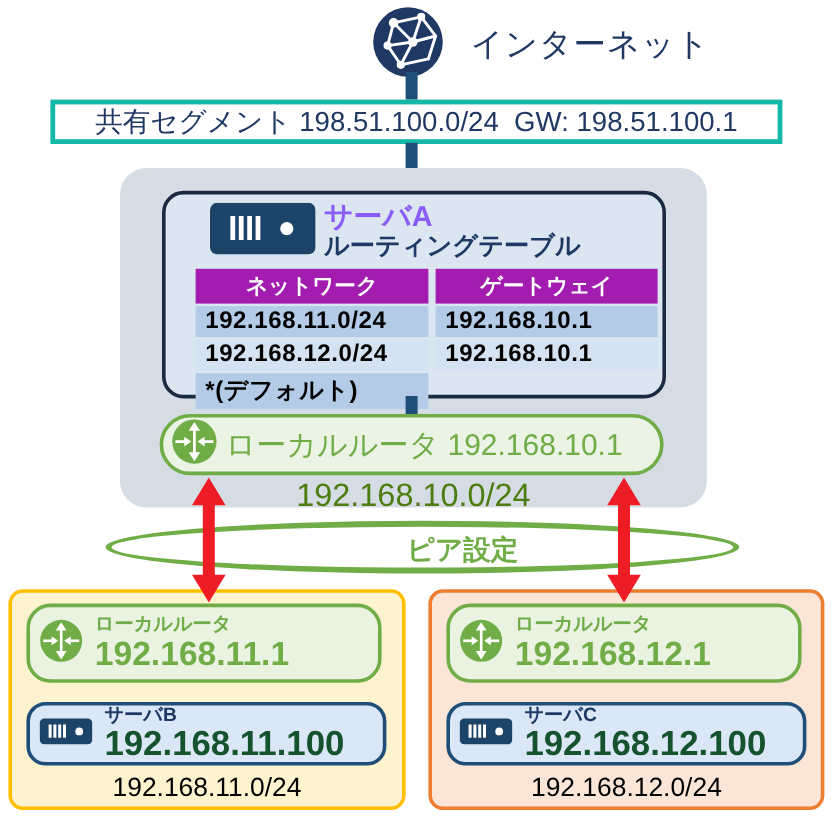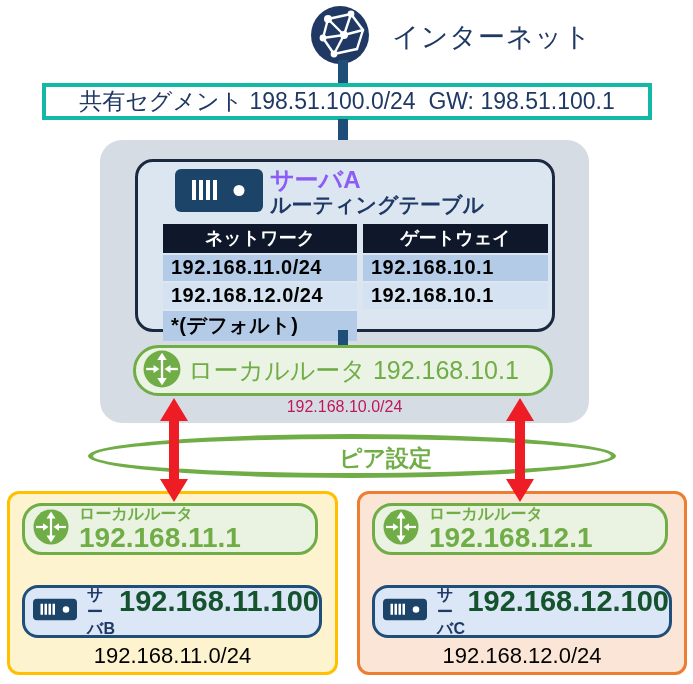--- a/index.html
+++ b/index.html
@@ -23,50 +23,50 @@
   .conn-b { left:167px; top:556px; width:10px; height:31px; }
   .conn-c { left:517px; top:556px; width:10px; height:31px; }
   
   .gray-box { position:absolute; left:100px; top:140px; width:489px; height:283px; background:#d6dce4; border-radius:22px; }
   .inner-box { position:absolute; left:135px; top:159px; width:420px; height:173px; background:#dce6f1;
     border:3px solid #1b2940; border-radius:18px; }
   .server-a-icon { position:absolute; left:175px; top:169px; width:88px; height:43px; }
   .server-a-name { position:absolute; left:270px; top:164px; font-size:24px; font-weight:bold; color:#8b5cf6; }
   .server-a-sub  { position:absolute; left:270px; top:191px; font-size:21px; font-weight:bold; color:#1f3864; }
   .rtable { position:absolute; left:163px; top:224px; display:grid; grid-template-columns:194px 185px; column-gap:6px; row-gap:2px; }
-  .rtable .th { background:#0f172a; color:#ffffff; font-weight:bold; font-size:18px; text-align:center; padding:2px 0 3px; }
+  .rtable .th { background:#a21caf; color:#ffffff; font-weight:bold; font-size:18px; text-align:center; padding:2px 0 3px; }
   .rtable .td { font-weight:bold; font-size:20px; color:#000000; padding:1px 0 2px 8px; letter-spacing:0.5px; }
   .row-a { background:#b3cbe6; }
   .row-b { background:#d5e2f1; }
   .router-a-box { position:absolute; left:133px; top:345px; width:420px; height:51px; background:#ebf3e4;
     border:3px solid #70ad47; border-radius:26px; display:flex; align-items:center; padding-left:7px; gap:7px; }
   .router-a-box .lbl { color:#70ad47; font-weight:normal; font-size:25px; white-space:pre; }
-  .segment-a-label { position:absolute; left:100px; top:398px; width:489px; text-align:center; font-size:16px; color:#be185d; }
+  .segment-a-label { position:absolute; left:100px; top:398px; width:489px; text-align:center; font-size:27px; color:#4d7c0f; }
   
   .peer-ellipse { position:absolute; left:88px; top:434px; width:528px; height:44px;
     border:5px solid #70ad47; border-radius:50%; z-index:1; }
   .peer-label { position:absolute; left:260px; top:443px; width:172px; text-align:right;
     font-size:23px; font-weight:bold; color:#70ad47; z-index:2; }
   .red-arrow { position:absolute; width:30px; height:104px; z-index:5; }
   .red-arrow.left  { left:159px; top:398px; }
   .red-arrow.right { left:505px; top:398px; }
   
   .site-box { position:absolute; top:491px; width:331px; height:184px; border-radius:12px; z-index:2; }
   .site-b { left:7px;   background:#fdf3cf; border:3px solid #ffc000; }
   .site-c { left:357px; width:330px; background:#fbe5d6; border:3px solid #ed7d31; }
-  .router-sm { position:absolute; top:503px; width:296px; height:52px; background:#eaf2e1;
+  .router-sm { position:absolute; top:503px; width:296px; height:66px; background:#eaf2e1;
     border:3px solid #70ad47; border-radius:20px; display:flex; align-items:center; padding-left:8px; gap:10px; z-index:3; }
   .router-sm.b { left:22px; } .router-sm.c { left:372px; }
   .router-sm .txt { display:flex; flex-direction:column; }
   .router-sm .name { font-size:16px; font-weight:bold; color:#70ad47; line-height:18px; }
   .router-sm .ip   { font-size:28px; font-weight:bold; color:#70ad47; line-height:30px; }
   .server-sm { position:absolute; top:585px; width:300px; height:53px; background:#dbe7f6;
     border:3px solid #1f4e79; border-radius:16px; display:flex; align-items:center; padding-left:8px; gap:10px; z-index:3; }
   .server-sm.b { left:22px; } .server-sm.c { left:372px; }
-  .server-sm .txt { display:flex; flex-direction:row; }
+  .server-sm .txt { display:flex; flex-direction:column; }
   .server-sm .name { font-size:16px; font-weight:bold; color:#1f3864; line-height:17px; }
   .server-sm .ip   { font-size:29px; font-weight:bold; color:#14532d; line-height:31px; }
   .segment-sm-label { position:absolute; top:643px; text-align:center; font-size:22px; color:#000000; z-index:3; }
   .segment-sm-label.b { left:7px;  width:331px; }
   .segment-sm-label.c { left:357px; width:330px; }
 </style>
 </head>
 <body>
 
 <div class="canvas">

